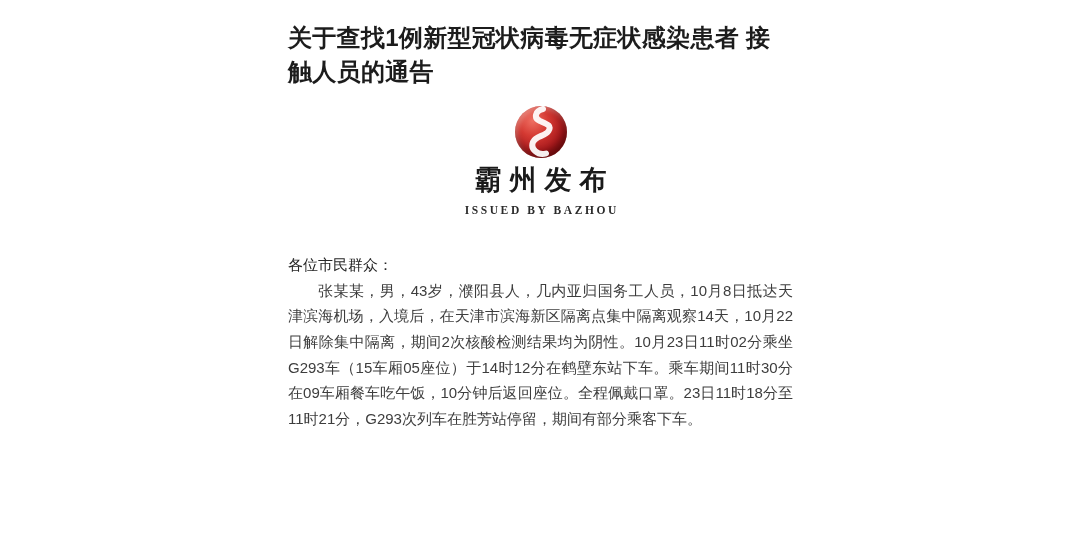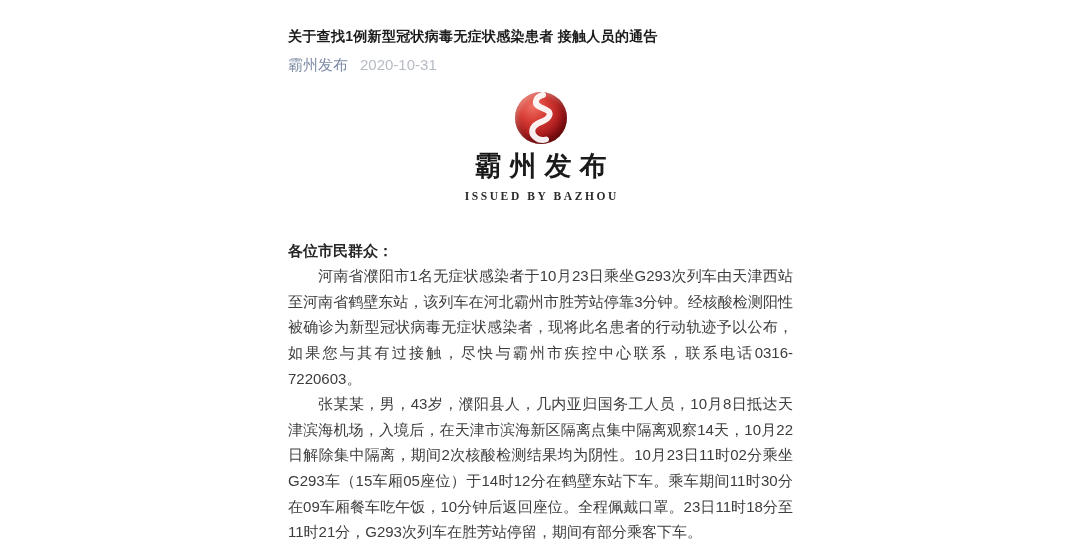--- a/index.html
+++ b/index.html
@@ -15,22 +15,22 @@
     background: #ffffff;
     overflow: hidden;
   }
   .article {
     position: absolute;
     left: 288px;
     top: 0;
     width: 505px;
   }
   .article-title {
-    margin: 27px 0 0 0;
-    font-size: 14px;
+    margin: 21px 0 0 0;
+    font-size: 24px;
     font-weight: bold;
     line-height: 1.4;
     color: #1c1c1c;
     letter-spacing: 0.3px;
   }
   .byline {
     margin-top: 9px;
     font-size: 15px;
     line-height: 18px;
   }
@@ -88,52 +88,48 @@
     line-height: 25.6px;
     color: #3d3d3d;
     text-align: justify;
   }
   .body-text p {
     margin: 0;
     text-indent: 2em;
   }
   .body-text p.salutation {
     text-indent: 0;
-    font-weight: bold;
+    font-weight: normal;
     color: #262626;
     margin-top: 35px;
   }
   .body-text p.section-heading {
     font-weight: bold;
     color: #262626;
   }
 </style>
 </head>
 <body>
 
 <div class="page">
   <div class="article">
 
     <h1 class="article-title">关于查找1例新型冠状病毒无症状感染患者 接触人员的通告</h1>
 
-    <div class="byline">
-      <span class="account-name">霸州发布</span><span class="publish-date">2020-10-31</span>
-    </div>
 
     <div class="logo-block">
       <div class="logo-sphere">
         <svg width="52" height="52" viewBox="0 0 52 52" aria-hidden="true">
           <path d="M28 3 C 20 5, 18.5 12, 25 15 C 32 18, 37 19.5, 33.5 25 C 30 30.5, 21 29.5, 18 36 C 15 43, 23 50, 31 47.5" fill="none" stroke="#ffffff" stroke-width="6" stroke-linecap="round" opacity="0.93"></path>
         </svg>
       </div>
       <div class="logo-cn">霸州发布</div>
       <div class="logo-en">ISSUED BY BAZHOU</div>
     </div>
 
     <div class="body-text">
       <p class="salutation">各位市民群众：</p>
-      <p>河南省濮阳市1名无症状感染者于10月23日乘坐G293次列车由天津西站至河南省鹤壁东站，该列车在河北霸州市胜芳站停靠3分钟。经核酸检测阳性被确诊为新型冠状病毒无症状感染者，现将此名患者的行动轨迹予以公布，如果您与其有过接触，尽快与霸州市疾控中心联系，联系电话0316-7220603。</p>
       <p>张某某，男，43岁，濮阳县人，几内亚归国务工人员，10月8日抵达天津滨海机场，入境后，在天津市滨海新区隔离点集中隔离观察14天，10月22日解除集中隔离，期间2次核酸检测结果均为阴性。10月23日11时02分乘坐G293车（15车厢05座位）于14时12分在鹤壁东站下车。乘车期间11时30分在09车厢餐车吃午饭，10分钟后返回座位。全程佩戴口罩。23日11时18分至11时21分，G293次列车在胜芳站停留，期间有部分乘客下车。</p>
 
     </div>
 
   </div>
 </div>
 
 </body></html>

